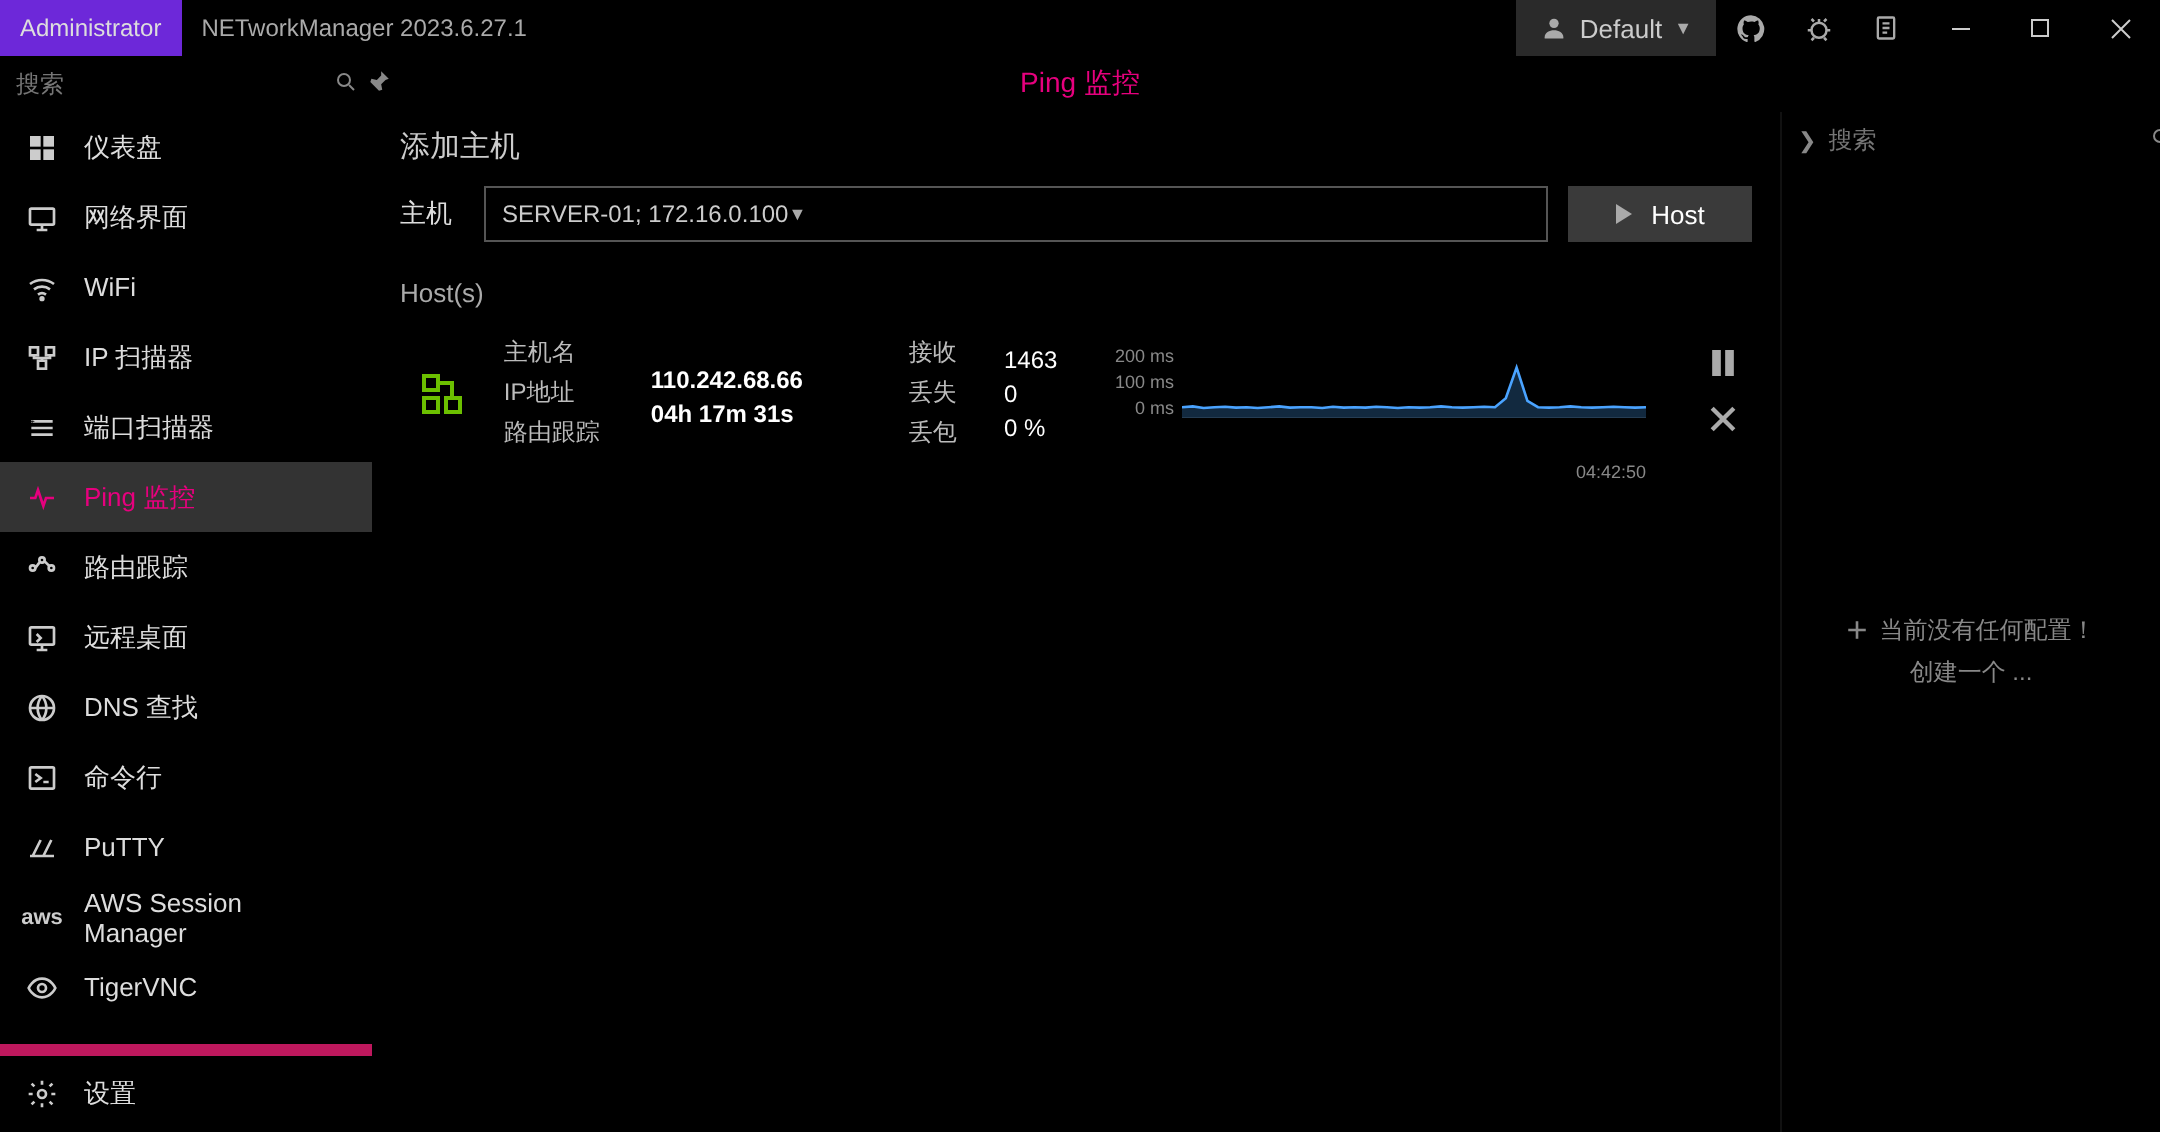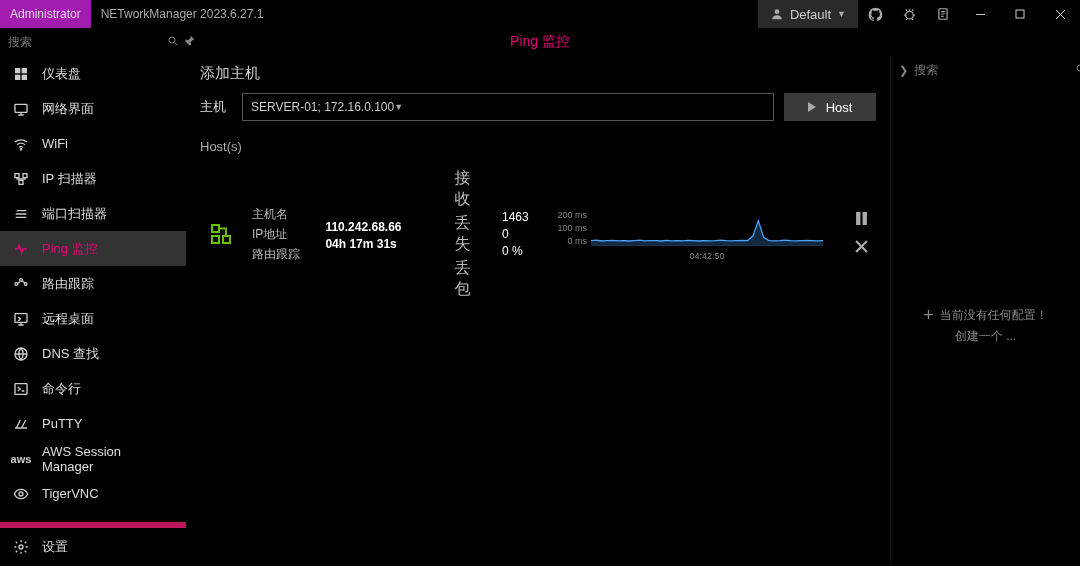--- a/index.html
+++ b/index.html
@@ -1,18 +1,18 @@
 <!DOCTYPE html>
 <html><head>
 <meta charset="utf-8">
 <style>
 *{margin:0;padding:0;box-sizing:border-box;font-family:"Segoe UI","Microsoft YaHei",sans-serif;-webkit-font-smoothing:antialiased}
 body{background:#000;color:#ccc;width:1080px;height:566px;overflow:hidden;font-size:13px}
 .titlebar{height:28px;background:#000;display:flex;align-items:center;position:relative}
-.admin-tag{background:#a21caf;color:#ddd;padding:0 10px;height:28px;display:flex;align-items:center;font-size:12px}
+.admin-tag{background:#6d28d9;color:#ddd;padding:0 10px;height:28px;display:flex;align-items:center;font-size:12px}
 .app-title{color:#aaa;font-size:12px;padding-left:10px}
 .titlebar-right{position:absolute;right:0;display:flex;align-items:center;height:28px}
 .profile{display:flex;align-items:center;gap:6px;background:#2a2a2a;padding:0 12px;height:28px;cursor:pointer}
 .titlebar-icons{display:flex;height:28px}
 .tb-icon{width:34px;height:28px;display:flex;align-items:center;justify-content:center;color:#aaa;cursor:pointer}
 .tb-sys{width:40px}
 .header-row{height:28px;display:flex;align-items:center;position:relative}
 .search-left{width:186px;display:flex;align-items:center;padding:0 8px;height:28px}
 .search-left input{flex:1;background:transparent;border:none;color:#888;font-size:12px;outline:none}
 .search-left .icon{color:#888;margin-left:4px;cursor:pointer}
@@ -31,26 +31,26 @@
 .host-label{color:#ddd;font-size:13px;width:32px}
 .host-input{flex:1;background:#000;border:1px solid #555;height:28px;padding:0 8px;color:#ccc;font-size:12px;display:flex;align-items:center;justify-content:flex-start}
 .host-input .dd{color:#aaa}
 .ping-btn{width:92px;height:28px;background:#3a3a3a;border:none;color:#fff;display:flex;align-items:center;justify-content:center;gap:10px;cursor:pointer;font-size:13px}
 .ping-btn .play{width:0;height:0;border-left:8px solid #aaa;border-top:5px solid transparent;border-bottom:5px solid transparent}
 .hosts-label{color:#aaa;font-size:13px;margin-bottom:10px}
 .host-card{display:flex;align-items:center;gap:18px;padding:4px 8px}
 .host-icon{color:#6bbf00;font-size:20px;width:28px;display:flex;justify-content:center}
 .host-labels{display:flex;flex-direction:column;gap:3px;font-size:12px;width:60px;color:#bbb}
 .host-values{display:flex;flex-direction:column;gap:3px;font-size:12px;color:#fff;font-weight:600;width:120px}
-.host-stats-l{display:flex;flex-direction:column;gap:3px;font-size:16px;color:#bbb;width:32px}
+.host-stats-l{display:flex;flex-direction:column;gap:3px;font-size:12px;color:#bbb;width:32px}
 .host-stats-v{display:flex;flex-direction:column;gap:3px;font-size:12px;color:#fff;font-weight:400;width:40px}
 .chart-wrap{display:flex;align-items:flex-start;gap:4px}
 .chart-yaxis{display:flex;flex-direction:column;justify-content:space-between;height:36px;font-size:9px;color:#888;text-align:right;width:30px}
 .chart{width:232px;height:48px;position:relative}
-.chart-xlabel{text-align:center;font-size:9px;color:#888;margin-top:2px}
+.chart-xlabel{text-align:right;font-size:9px;color:#888;margin-top:19px}
 .chart svg{width:100%;height:36px}
 .host-actions{display:flex;flex-direction:column;gap:12px;margin-left:14px}
 .host-actions .act{color:#aaa;cursor:pointer;font-size:14px}
 .right-pane{width:190px;background:#000;border-left:1px solid #111;display:flex;flex-direction:column}
 .rp-search{display:flex;align-items:center;padding:4px 8px;gap:6px;height:28px}
 .rp-search .chev{color:#888;cursor:pointer;font-size:11px}
 .rp-search input{flex:1;background:transparent;border:none;color:#888;font-size:12px;outline:none}
 .rp-search .ic{color:#888;cursor:pointer}
 .rp-empty{flex:1;display:flex;flex-direction:column;align-items:center;justify-content:center;color:#888;font-size:12px;gap:2px}
 .rp-empty .row1{display:flex;align-items:center;gap:6px}

